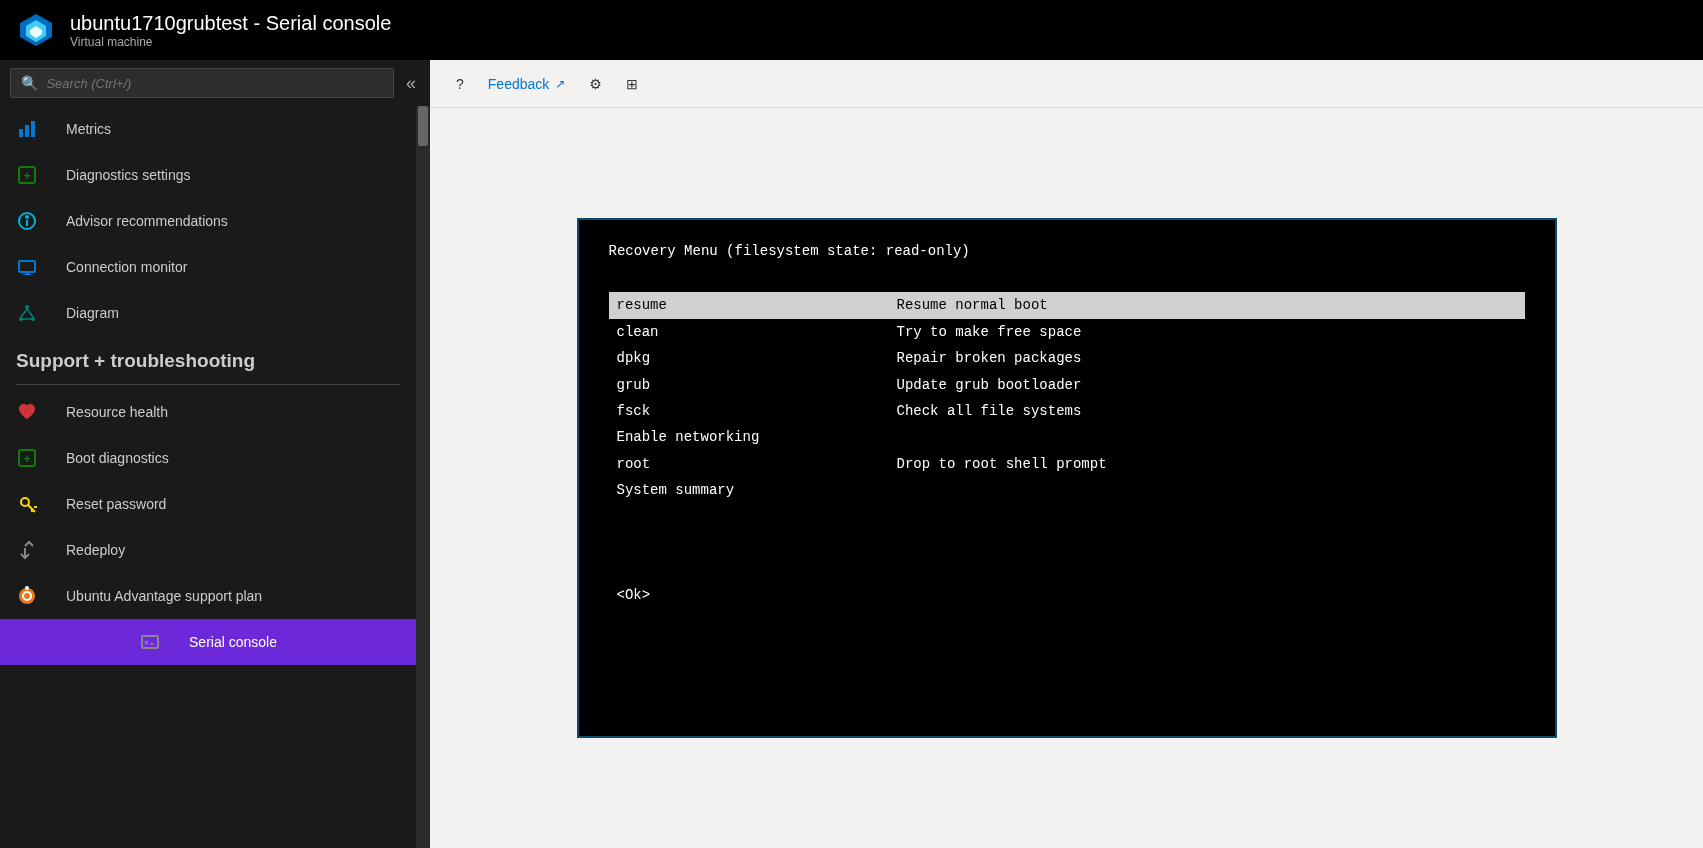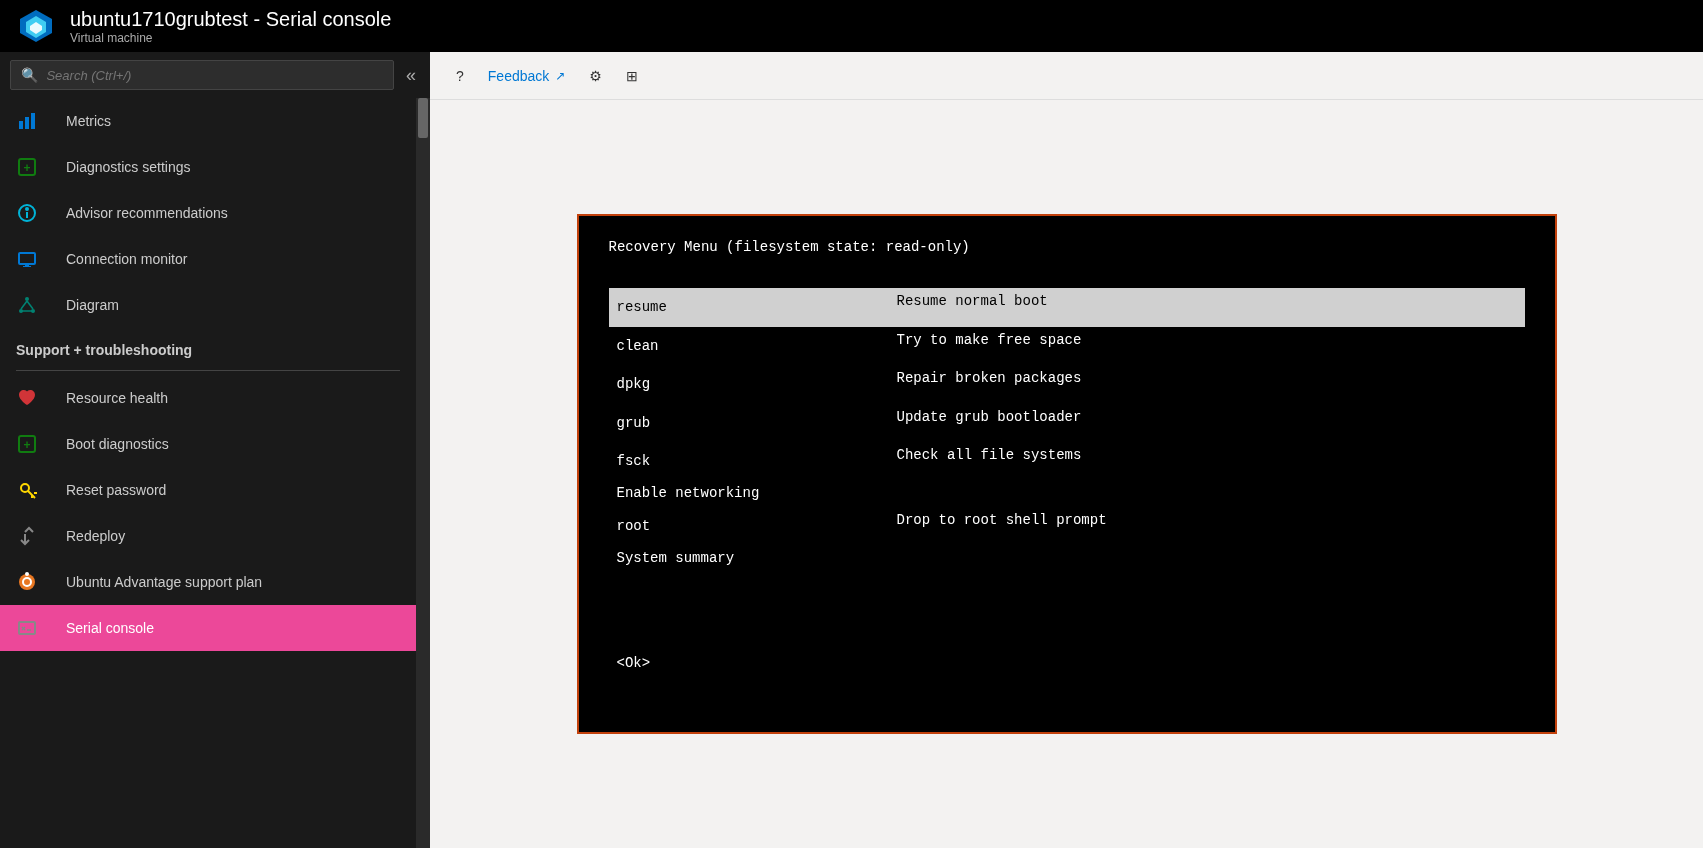--- a/index.html
+++ b/index.html
@@ -13,21 +13,21 @@
       display: flex;
       flex-direction: column;
     }
 
     
     .header {
       background: #000;
       display: flex;
       align-items: center;
       padding: 0 16px;
-      height: 52px;
+      height: 60px;
       flex-shrink: 0;
     }
     .header-logo {
       width: 40px;
       height: 40px;
       margin-right: 14px;
       flex-shrink: 0;
     }
     .header-title {
       display: flex;
@@ -140,35 +140,36 @@
     .sidebar-item {
       display: flex;
       align-items: center;
       padding: 12px 16px;
       cursor: pointer;
       color: #ccc;
       font-size: 14px;
       gap: 28px;
     }
     .sidebar-item.active {
-      background: #ec4899;
-      color: #fff;
+      background: #6d28d9;
+      color: #fff;
+      justify-content: center;
     }
     .sidebar-item-icon {
       width: 22px;
       height: 22px;
       flex-shrink: 0;
       display: flex;
       align-items: center;
       justify-content: center;
     }
 
     .section-header {
       padding: 14px 16px 8px 16px;
-      font-size: 14px;
+      font-size: 19px;
       font-weight: 600;
       color: #ccc;
     }
     .section-divider {
       border: none;
       border-top: 1px solid #444;
       margin: 4px 16px;
     }
 
     
@@ -211,21 +212,21 @@
     .terminal-wrapper {
       flex: 1;
       display: flex;
       align-items: center;
       justify-content: center;
       background: #f3f2f1;
       padding: 20px;
     }
     .terminal {
       background: #000;
-      border: 2px solid #c2410c;
+      border: 2px solid #0c4a6e;
       width: 980px;
       min-height: 520px;
       padding: 20px 30px;
       font-family: 'Courier New', Courier, monospace;
       font-size: 14px;
       color: #fff;
       line-height: 1.6;
     }
     .terminal-title {
       margin-bottom: 30px;
@@ -246,21 +247,21 @@
     }
     .menu-row.selected .menu-key {
       color: #000;
     }
     .menu-row.selected .menu-desc {
       color: #000;
     }
     .menu-key {
       width: 280px;
       color: #fff;
-      padding: 8px 8px;
+      padding: 2px 8px;
     }
     .menu-desc {
       color: #fff;
       padding: 2px 8px;
     }
     .terminal-ok {
       margin-top: 80px;
       padding-left: 8px;
       color: #fff;
     }

